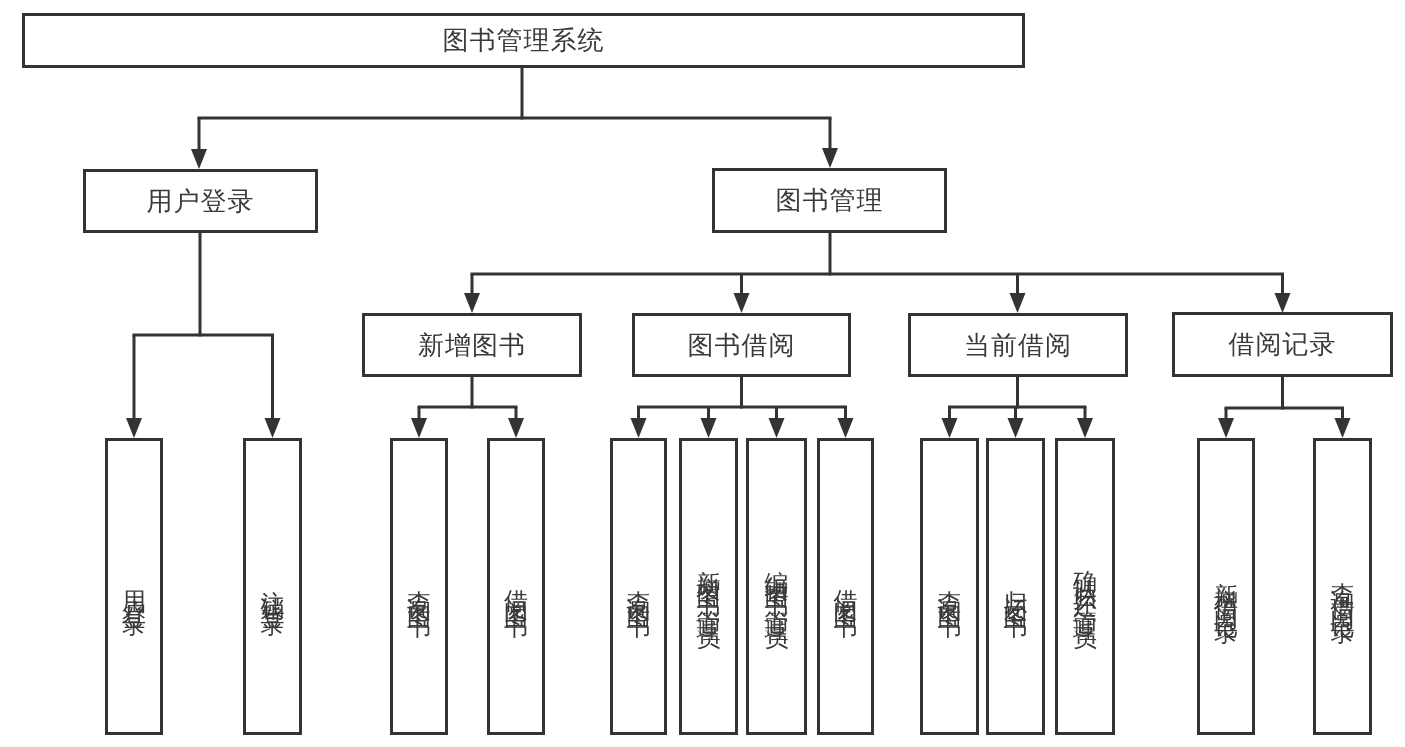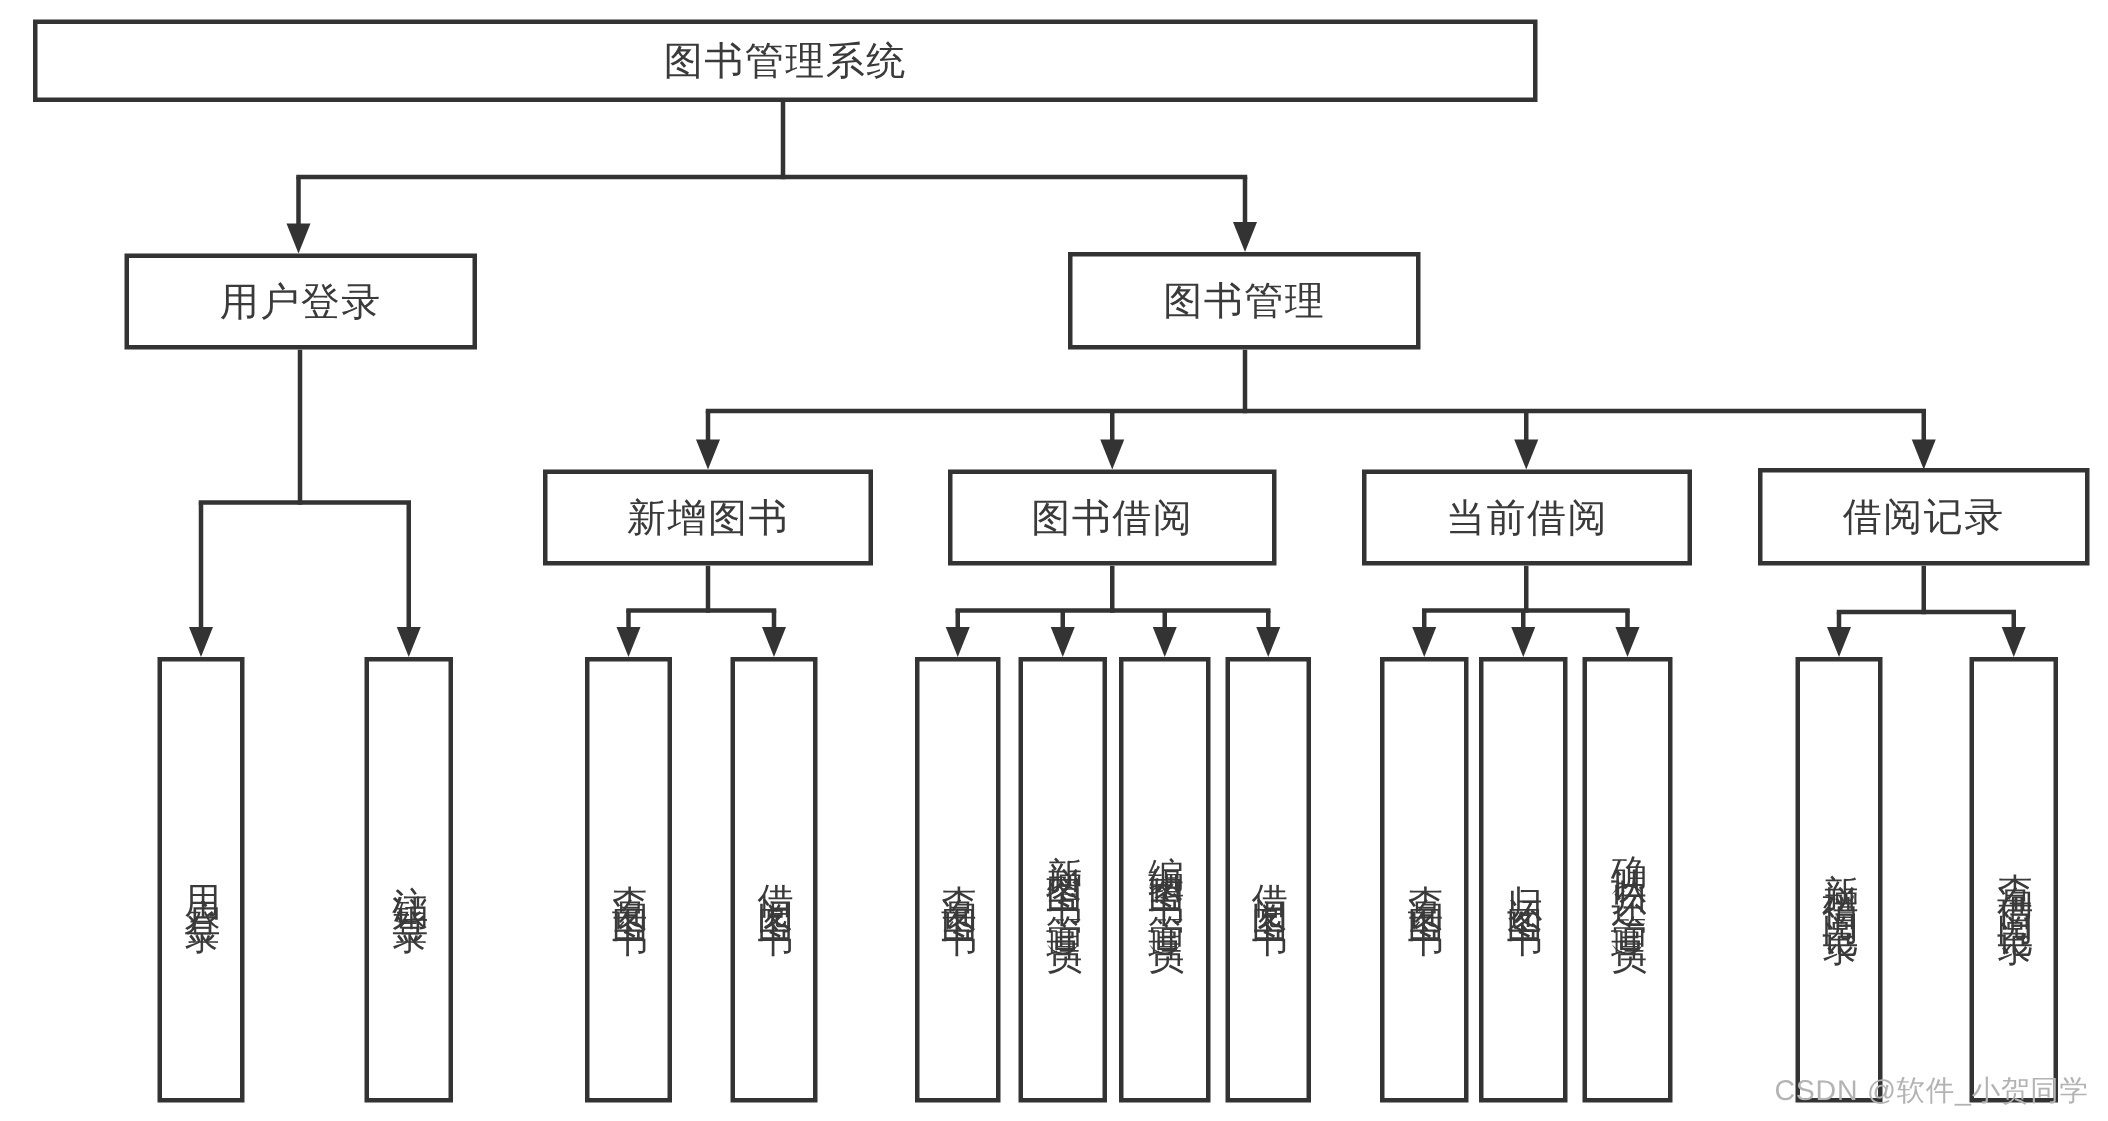--- a/index.html
+++ b/index.html
@@ -178,15 +178,14 @@
     <span class="vtext">确认归还（管理员）</span>
   </div>
 
   <div class="vbox" style="left:1197px;top:438px;width:58px;height:297px;">
     <span class="vtext">新增借阅记录</span>
   </div>
   <div class="vbox" style="left:1313px;top:438px;width:59px;height:297px;">
     <span class="vtext">查询借阅记录</span>
   </div>
 
-  <div class="watermark">CSDN @软件_小贺同学</div>
 
 </div>
 
 </body></html>

